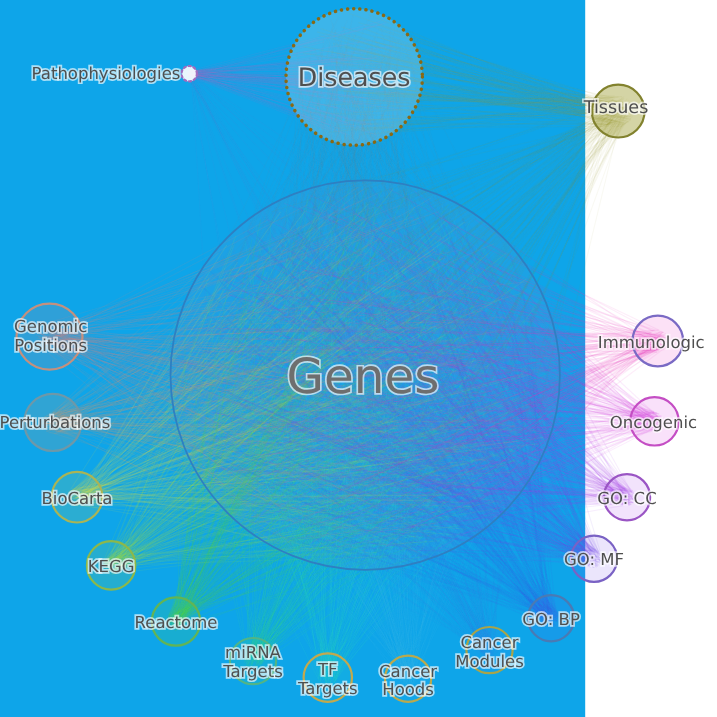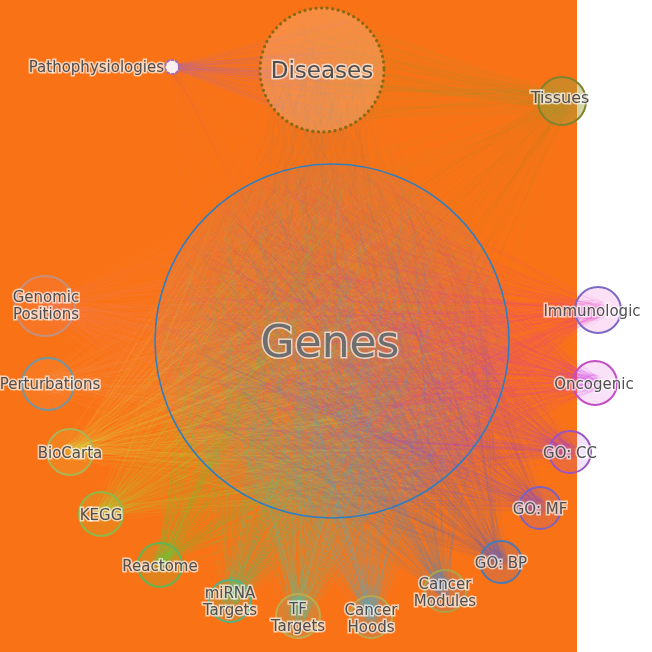--- a/index.html
+++ b/index.html
@@ -5,23 +5,23 @@
   html, body {
     margin: 0;
     padding: 0;
     background: #ffffff;
     width: 652px;
     height: 652px;
     overflow: hidden;
   }
   #stage {
     position: relative;
-    width: 577px;
+    width: 532px;
     height: 652px;
-    background: #f97316;
+    background: #0ea5e9;
   }
   svg text {
     font-family: "DejaVu Sans", "Liberation Sans", sans-serif;
     user-select: none;
   }
 </style>
 </head>
 <body>
 
 <div id="stage">

